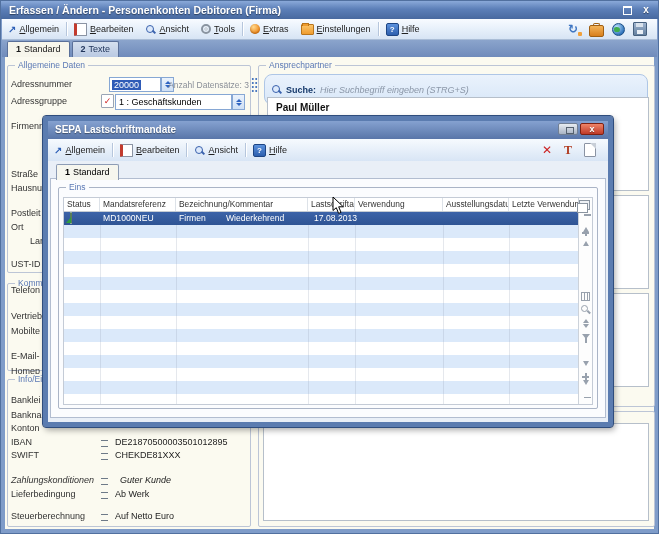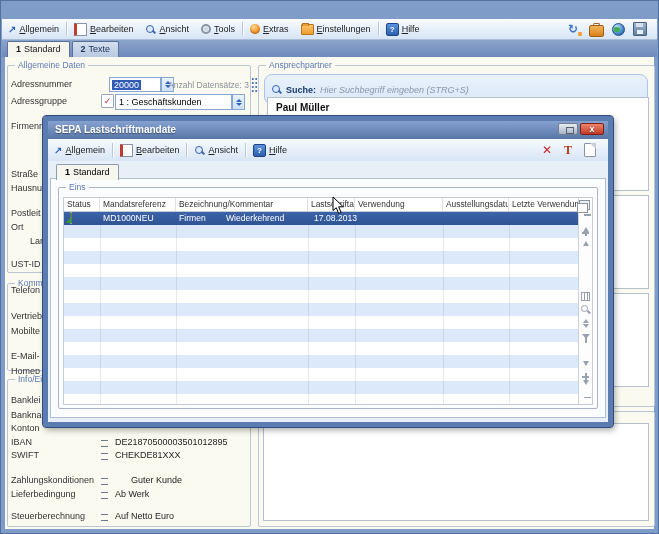--- a/index.html
+++ b/index.html
@@ -169,20 +169,27 @@
   .hd-ic{position:absolute;right:2px;top:2px;width:9px;height:8px;border:1px solid #8a94a0;background:#eef1f5;}
   .hd-ic::before{content:"";position:absolute;left:-3px;top:2px;width:9px;height:8px;border:1px solid #8a94a0;background:#fff;}
   
   .cursor{position:absolute;left:331px;top:195px;z-index:100;}
 </style>
 </head>
 <body>
 
 <div class="window">
 
+  <div class="titlebar">
+    <span class="title">Erfassen / Ändern - Personenkonten Debitoren (Firma)</span>
+    <span class="tb-btns">
+      <span class="btn-restore-main"></span>
+      <span class="btn-close-main"></span>
+    </span>
+  </div>
 
   <div class="menubar">
     <span class="menu-item">
         <span class="ic ic-arrow-ne"></span>
         <span class="mi-label">Allgemein</span>
       </span>
     <span class="menu-sep"></span>
     <span class="menu-item">
         <span class="ic ic-notebook"></span>
         <span class="mi-label">Bearbeiten</span>
@@ -274,23 +281,23 @@
     <span class="flabel" style="left:6px;top:366px;">Konton</span>
 
     <span class="flabel" style="left:6px;top:380px;">IBAN</span>
     <span class="eq-ic" style="left:96px;top:383px;"></span>
     <span class="fvalue" style="left:110px;top:380px;">DE21870500003501012895</span>
 
     <span class="flabel" style="left:6px;top:393px;">SWIFT</span>
     <span class="eq-ic" style="left:96px;top:396px;"></span>
     <span class="fvalue" style="left:110px;top:393px;">CHEKDE81XXX</span>
 
-    <span class="flabel" style="left:6px;top:418px;">Zahlungskonditionen</span>
+    <span class="flabel" style="left:6px;top:418px;font-style:italic;">Zahlungskonditionen</span>
     <span class="eq-ic" style="left:96px;top:421px;"></span>
-    <span class="fvalue" style="left:126px;top:418px;">Guter Kunde</span>
+    <span class="fvalue" style="left:115px;top:418px;font-style:italic;">Guter Kunde</span>
 
     <span class="flabel" style="left:6px;top:432px;">Lieferbedingung</span>
     <span class="eq-ic" style="left:96px;top:435px;"></span>
     <span class="fvalue" style="left:110px;top:432px;">Ab Werk</span>
 
     <span class="flabel" style="left:6px;top:454px;">Steuerberechnung</span>
     <span class="eq-ic" style="left:96px;top:457px;"></span>
     <span class="fvalue" style="left:110px;top:454px;">Auf Netto Euro</span>
 
     <div class="grp" style="left:253px;top:8px;width:395px;height:340px;">

